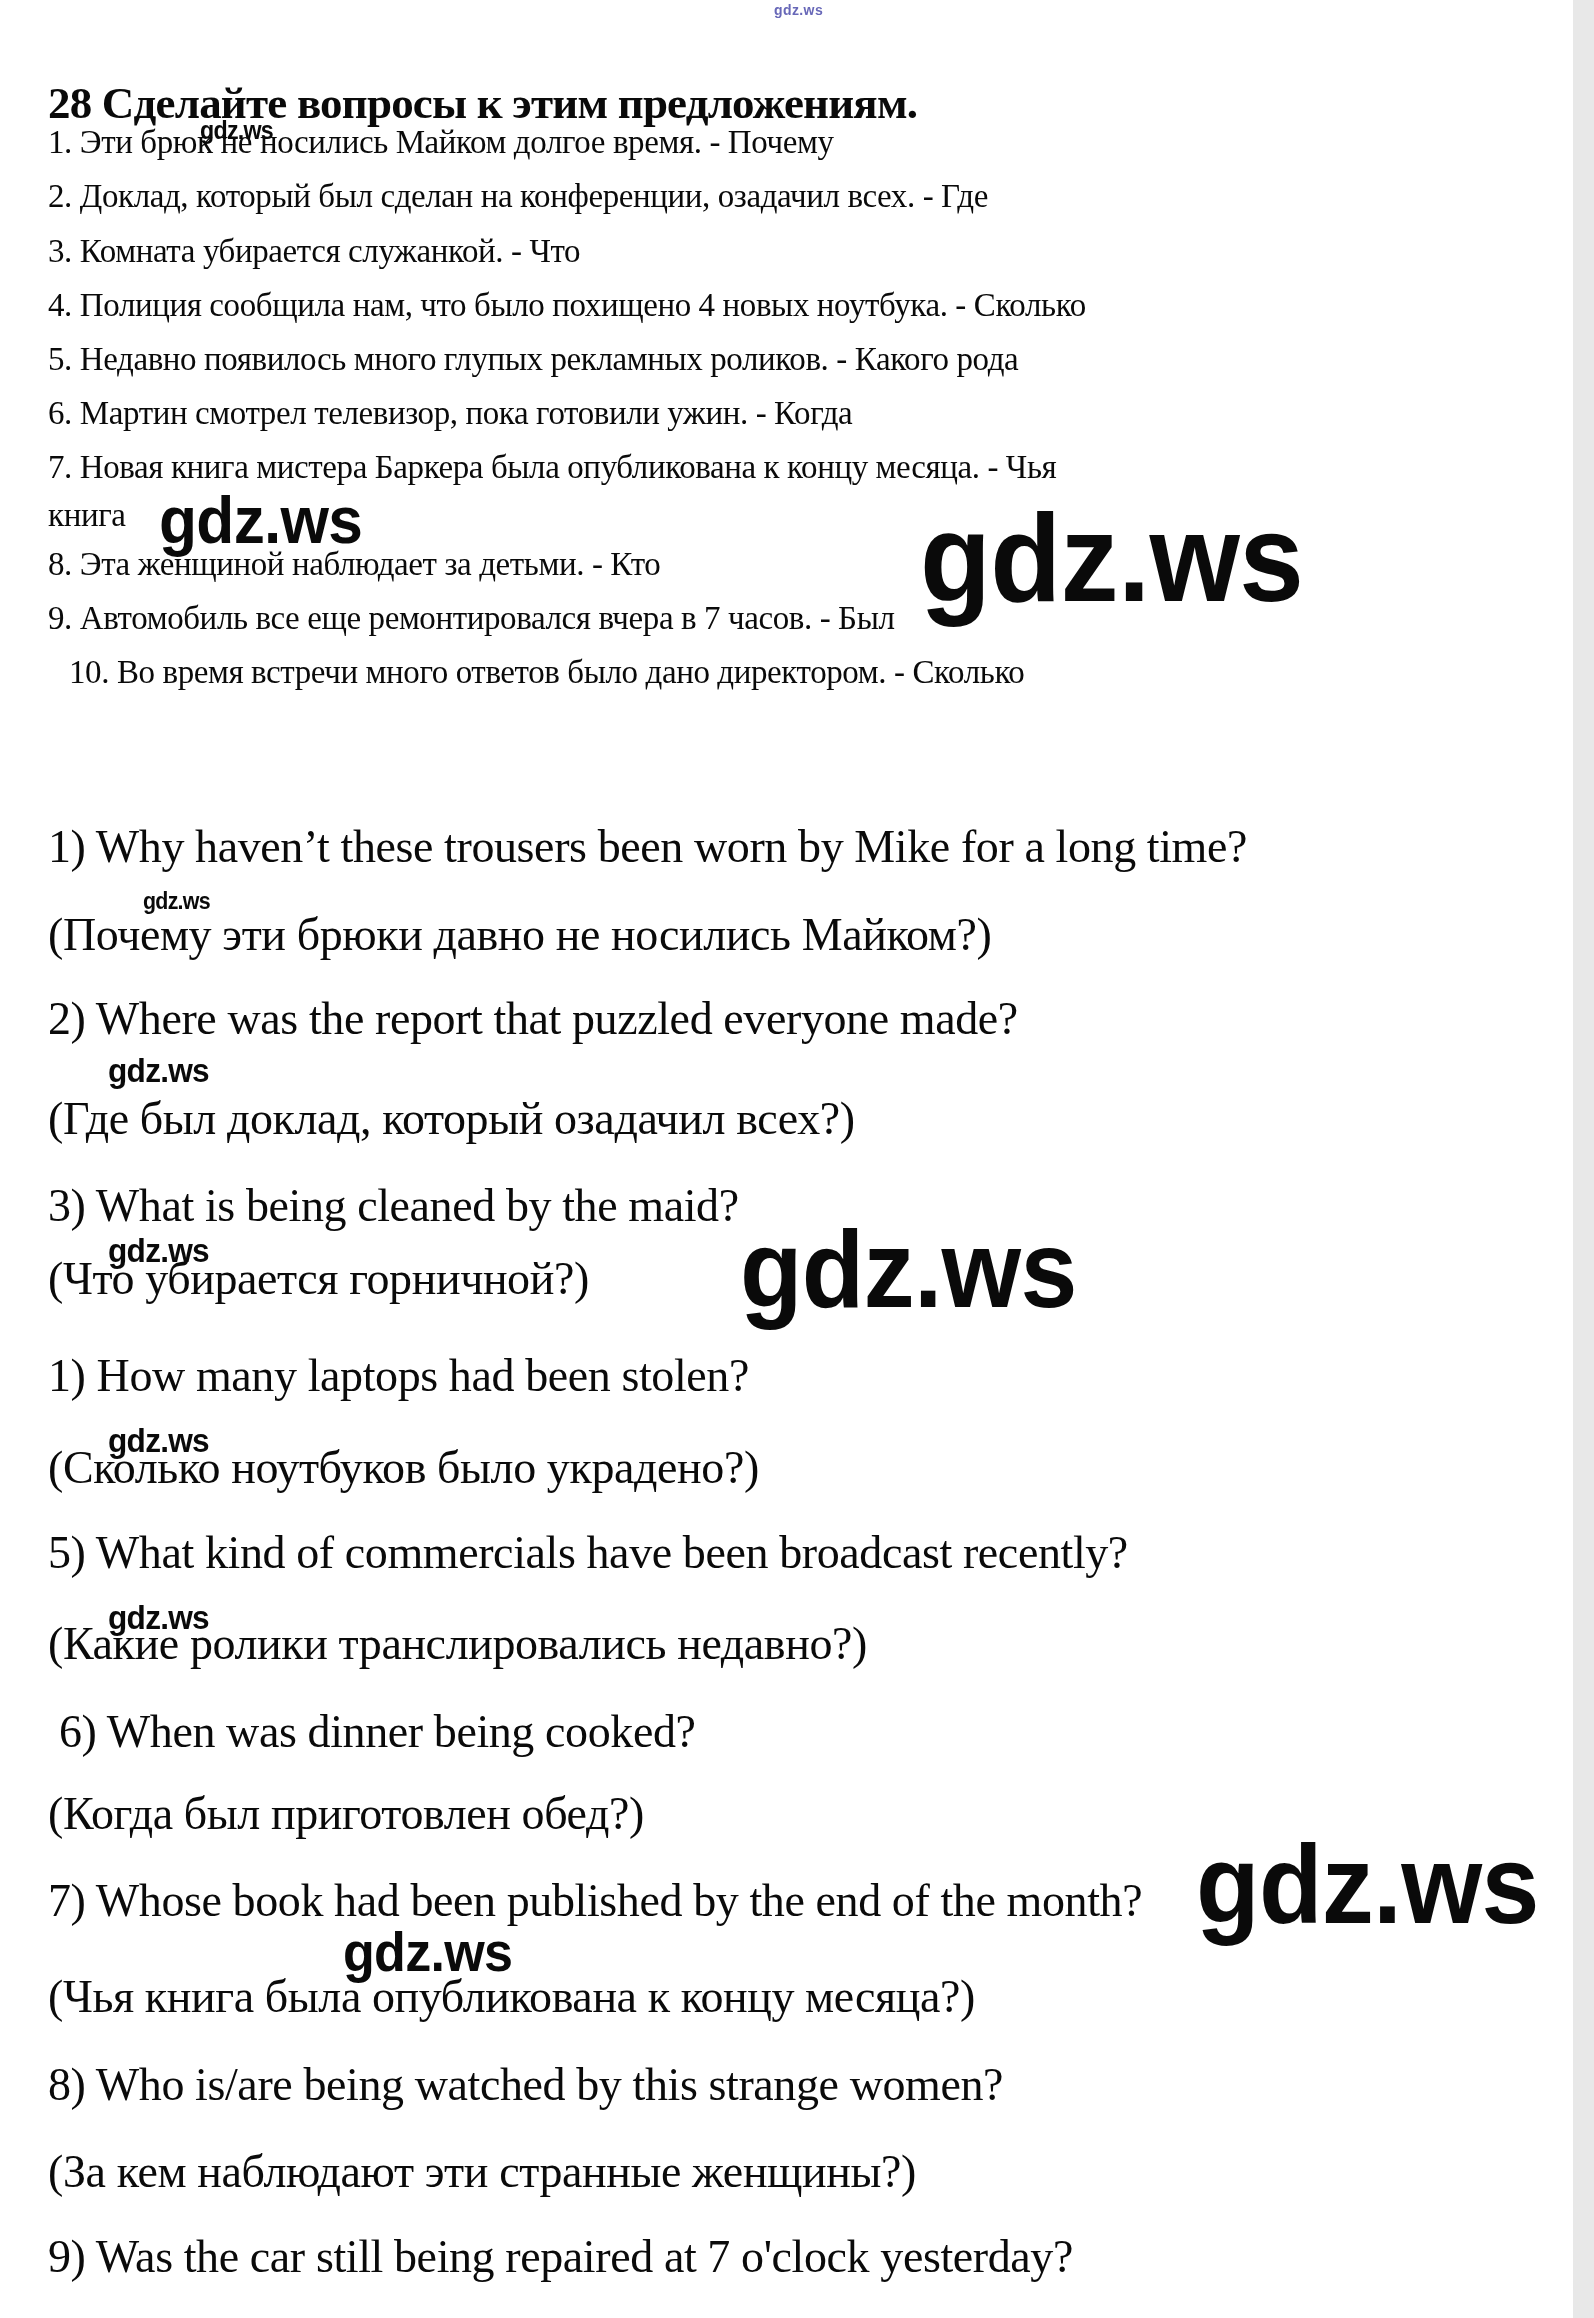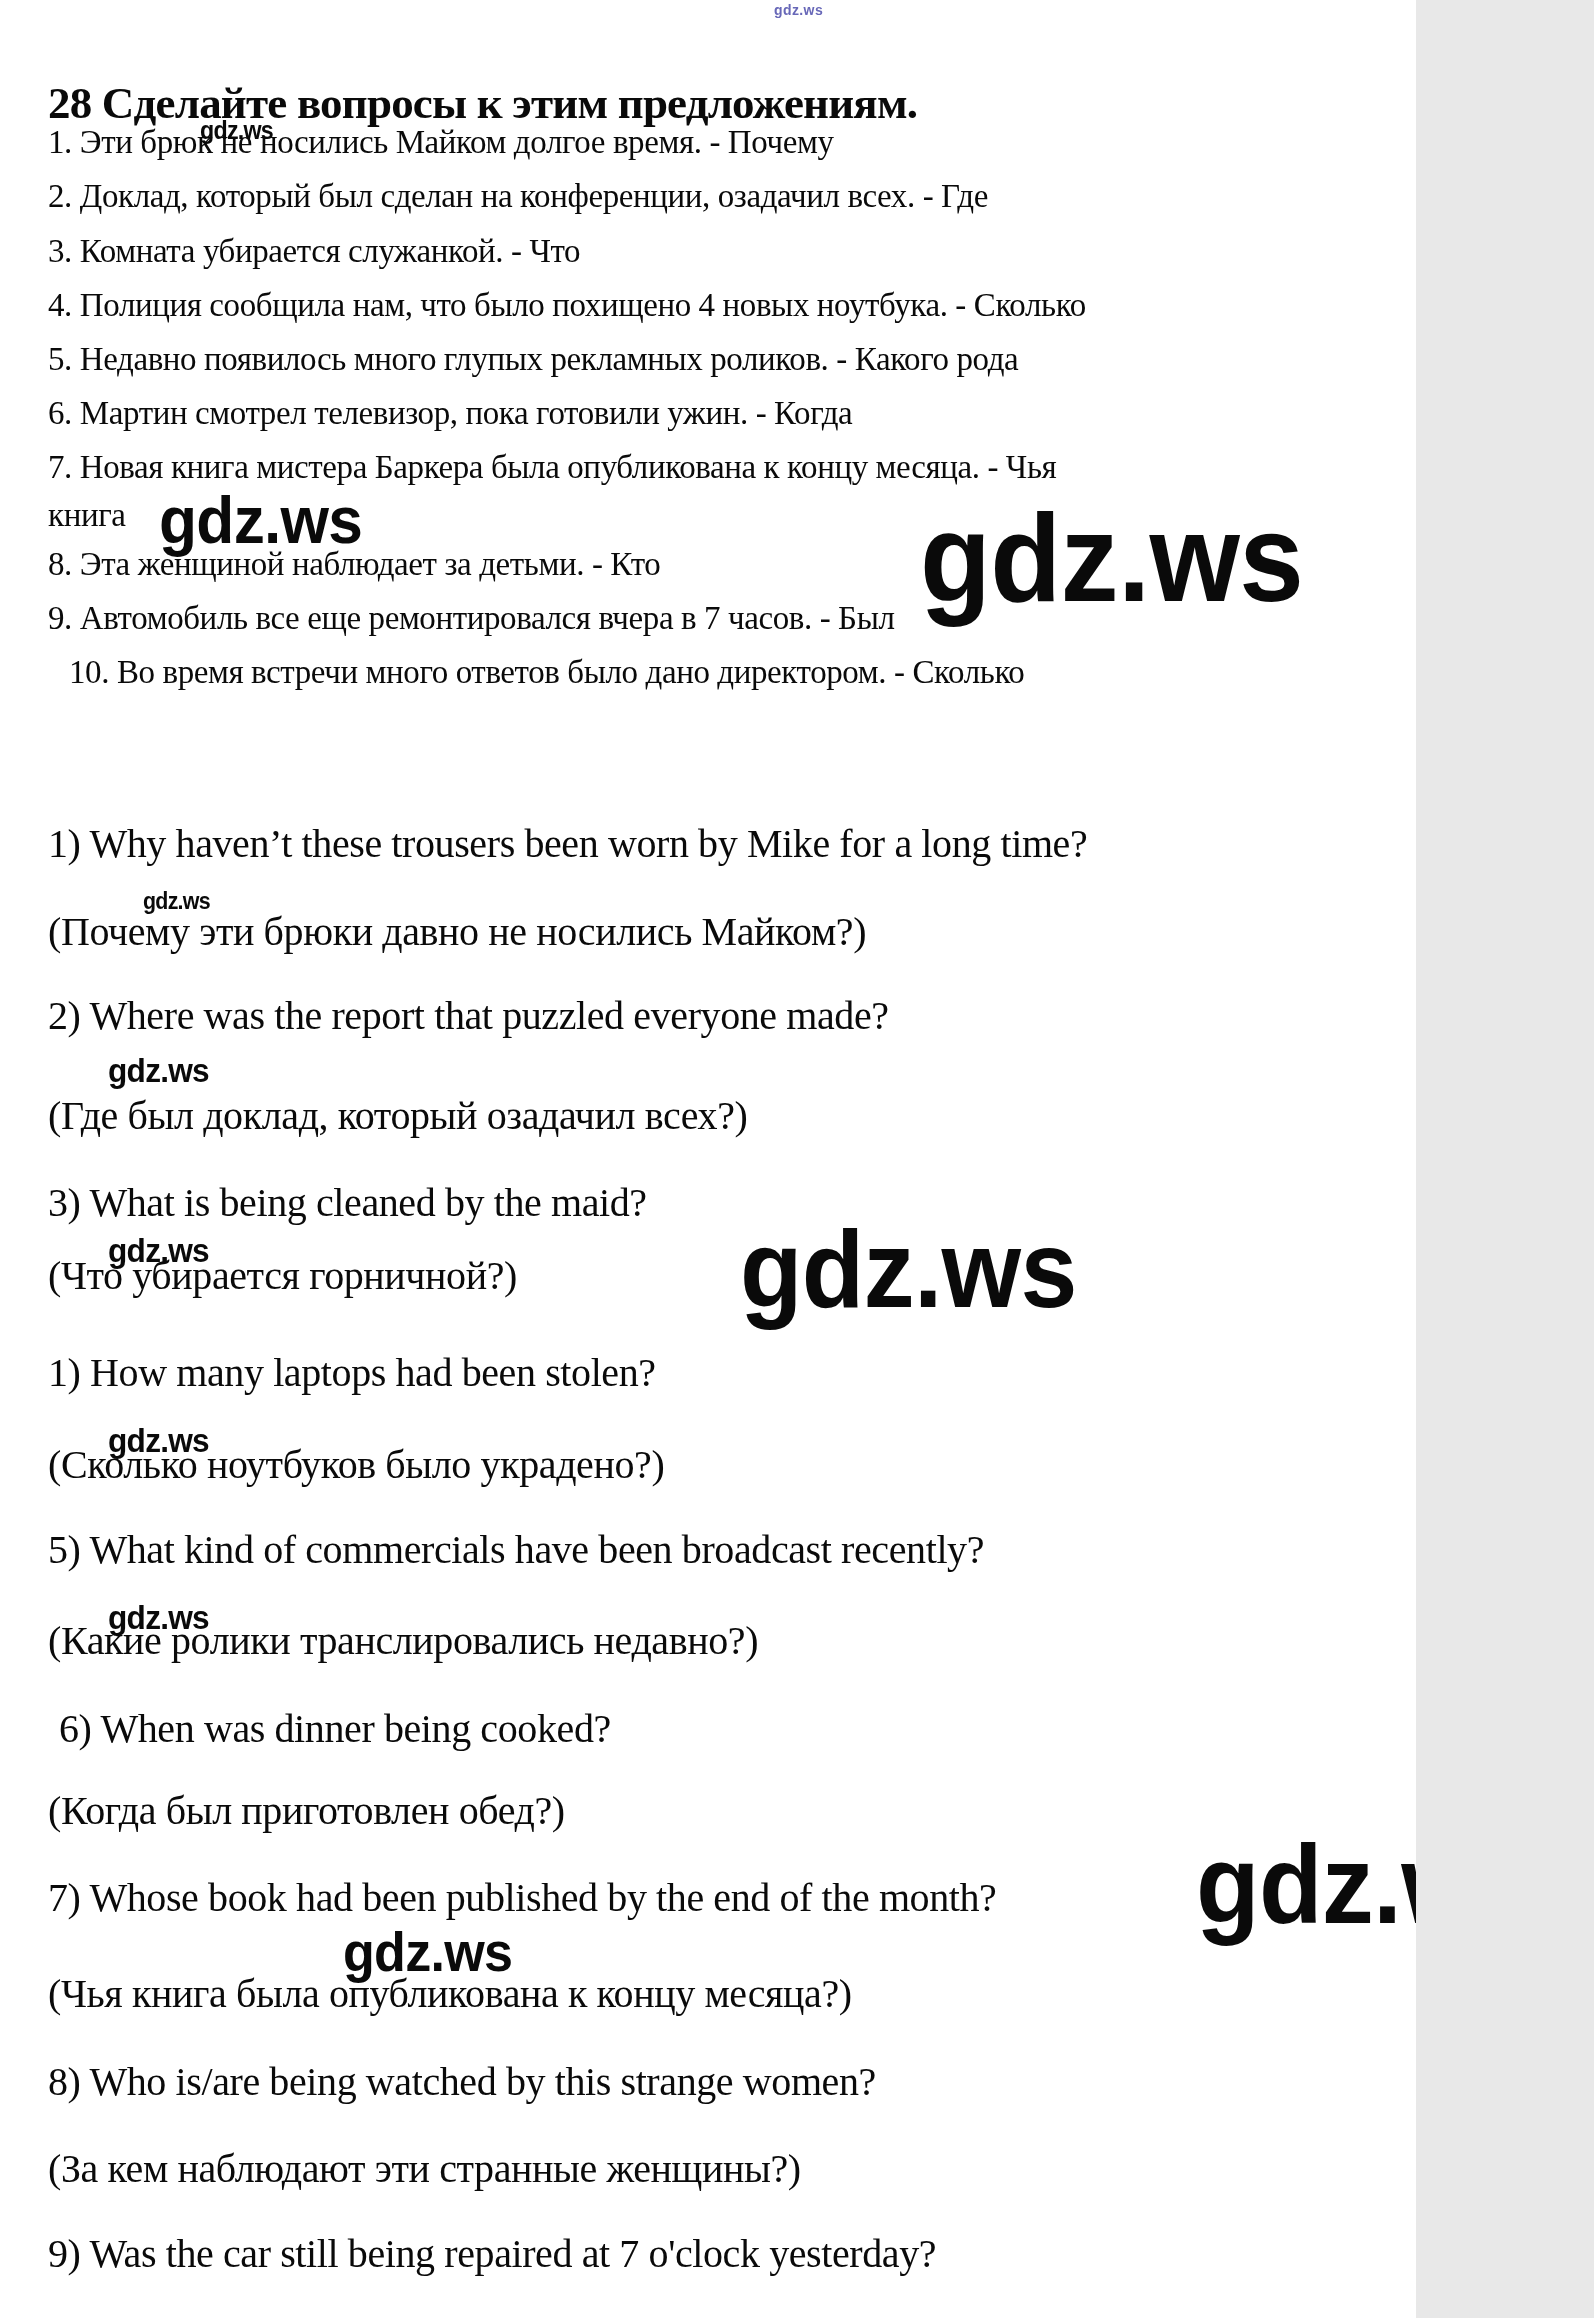--- a/index.html
+++ b/index.html
@@ -1,32 +1,32 @@
 <!DOCTYPE html>
 <html style="font-size:12.4px"><head>
 <meta charset="utf-8">
 <style>
   html,body{margin:0;padding:0;background:#e8e8e8;}
   .page{
     position:relative;
-    width:1416px;height:2319px;
+    width:1573px;height:2319px;
     background:#ffffff;
     overflow:hidden;
     font-family:"Liberation Serif", serif;
     color:#0a0a0a;
   }
   .line{
     position:absolute;
     white-space:nowrap;
     line-height:1;
     letter-spacing:-0.4px;
   }
   .ru-list{font-size:33px;}
   .ttl{font-size:45px;font-weight:bold;letter-spacing:-0.8px;}
-  .ans{font-size:40px;}
+  .ans{font-size:46px;}
   .wm-sans{
     position:absolute;
     white-space:nowrap;
     line-height:1;
     font-family:"Liberation Sans", sans-serif;
     font-weight:700;
     color:#0a0a0a;
     transform:scaleX(0.93);
     transform-origin:left top;
     letter-spacing:-0.8px;

